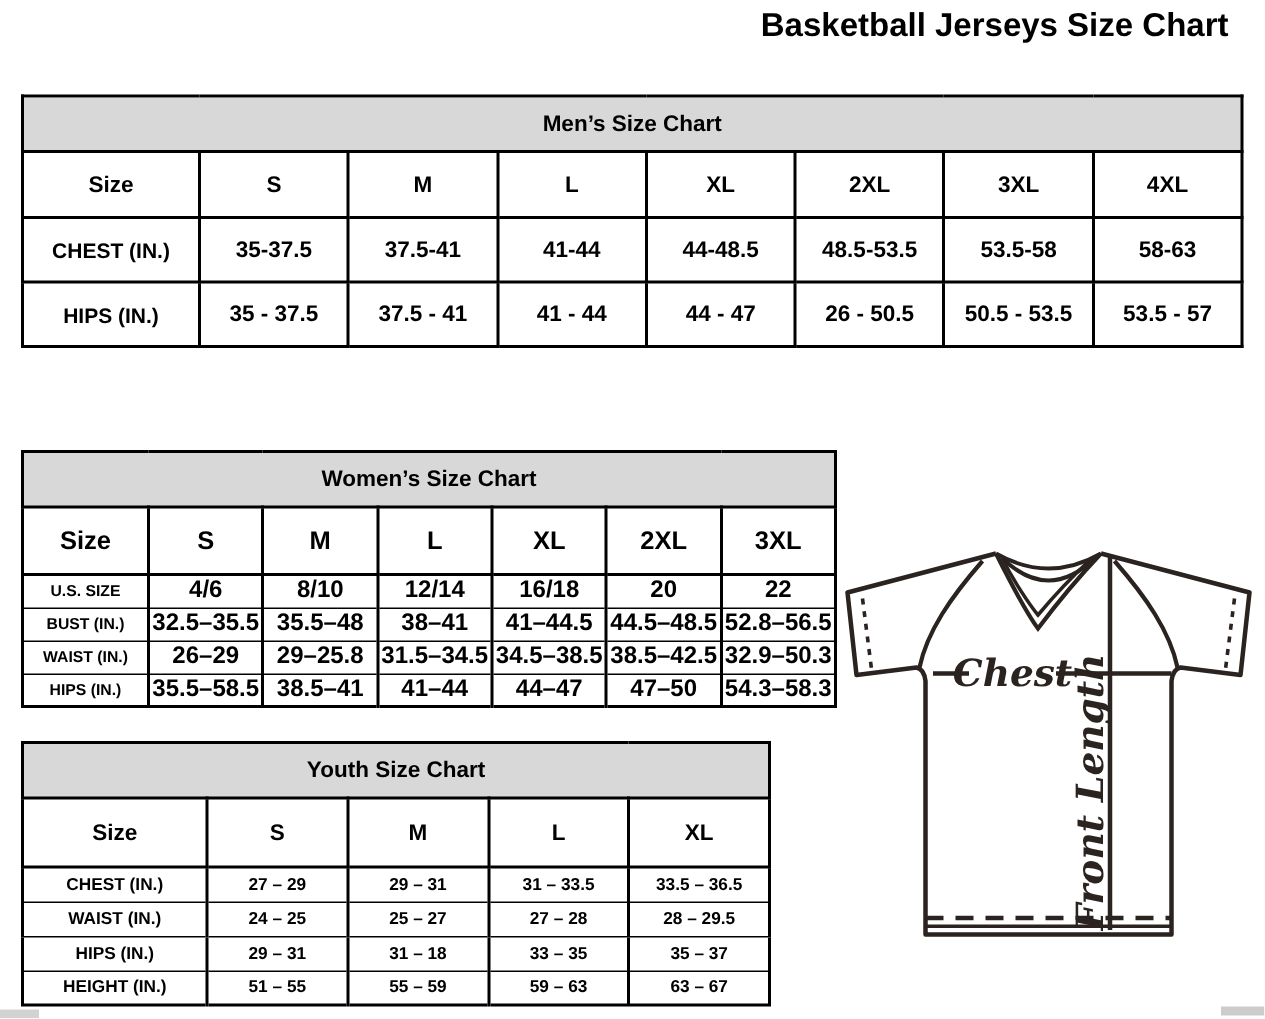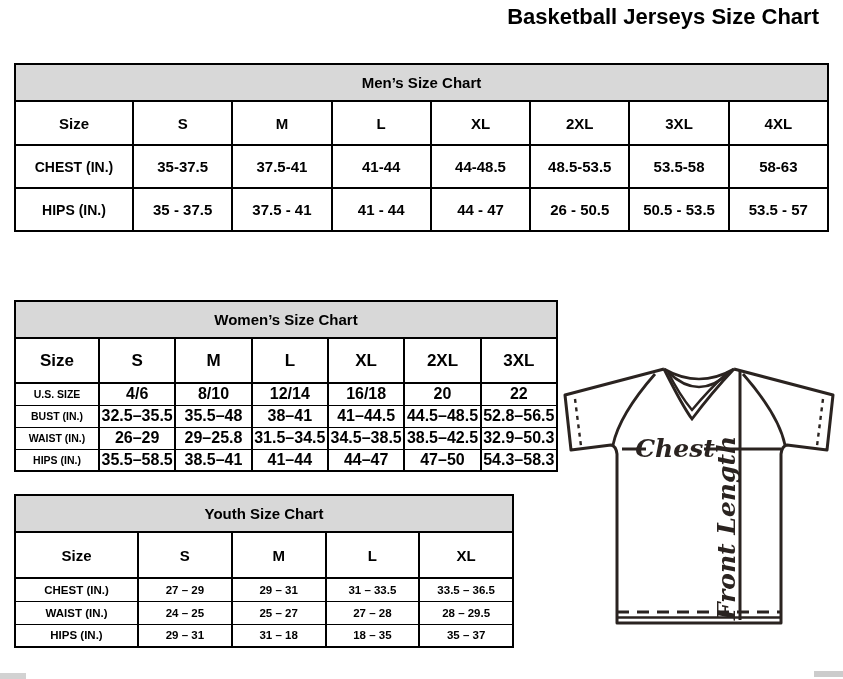--- a/index.html
+++ b/index.html
@@ -189,22 +189,29 @@
         <th>WAIST (IN.)</th>
         <td>24 – 25</td>
         <td>25 – 27</td>
         <td>27 – 28</td>
         <td>28 – 29.5</td>
       </tr>
       <tr class="data">
         <th>HIPS (IN.)</th>
         <td>29 – 31</td>
         <td>31 – 18</td>
-        <td>18 – 35</td>
+        <td>33 – 35</td>
         <td>35 – 37</td>
+      </tr>
+      <tr class="data">
+        <th>HEIGHT (IN.)</th>
+        <td>51 – 55</td>
+        <td>55 – 59</td>
+        <td>59 – 63</td>
+        <td>63 – 67</td>
       </tr>
     </tbody>
   </table>
 
   <svg class="jersey" width="288" height="290" viewBox="0 0 288 290">
 
     <path stroke-width="3" stroke-linejoin="round" d="M108,13 L9,39 L15,94 L55,89 Q60,90 61,98 L61,267 L225,267 L225,98 Q226,90 231,89 L271,94 L277,39 L178,13"></path>
 
     <path stroke-width="2.6" d="M108,13 Q143,33 178,13"></path>
     <path stroke-width="2.6" d="M112,16 Q143,46 174,16"></path>

